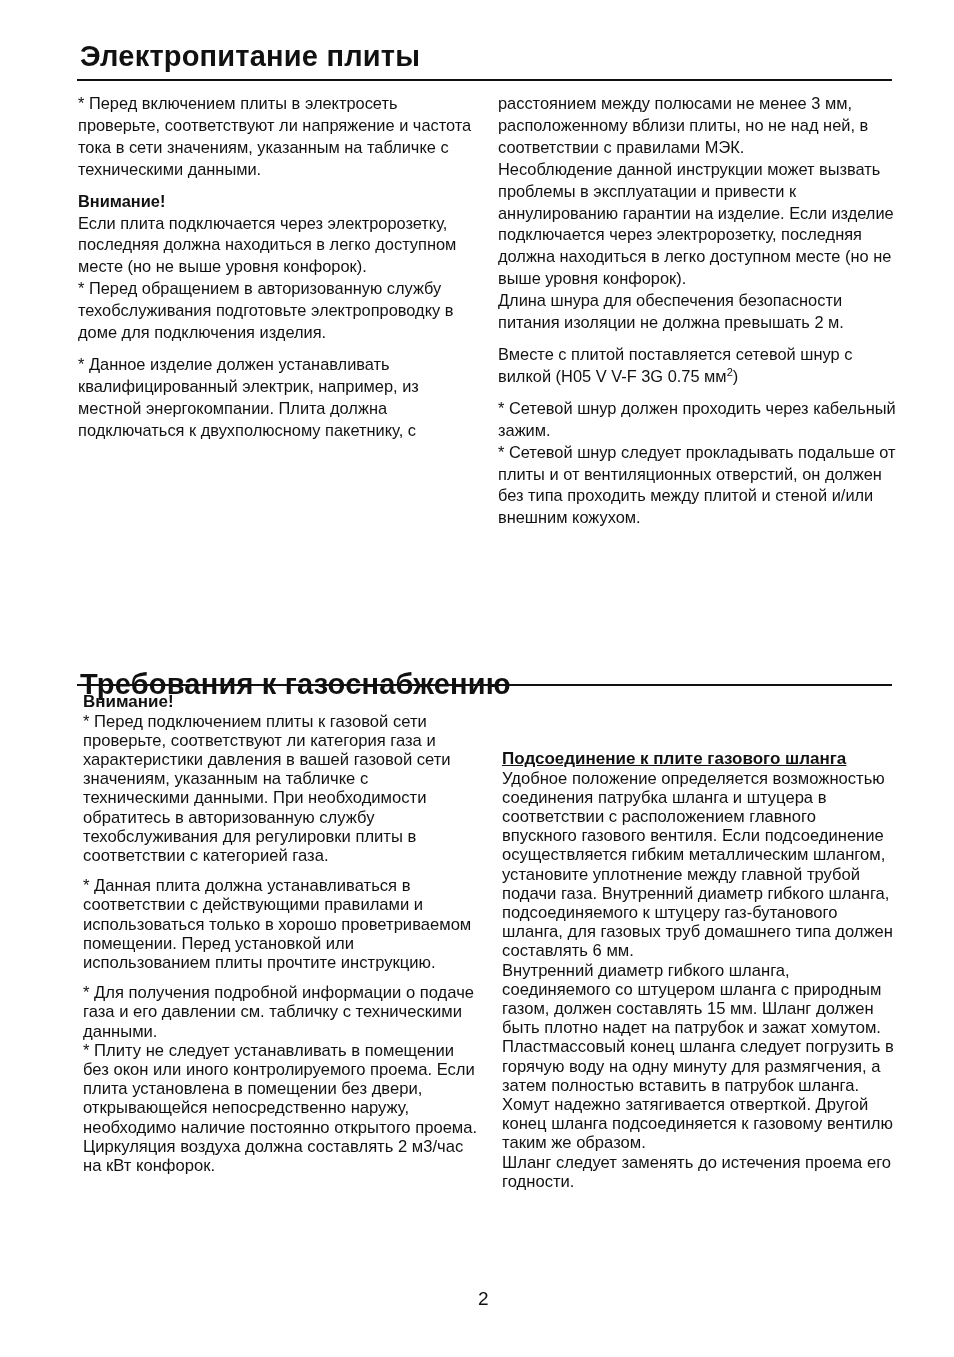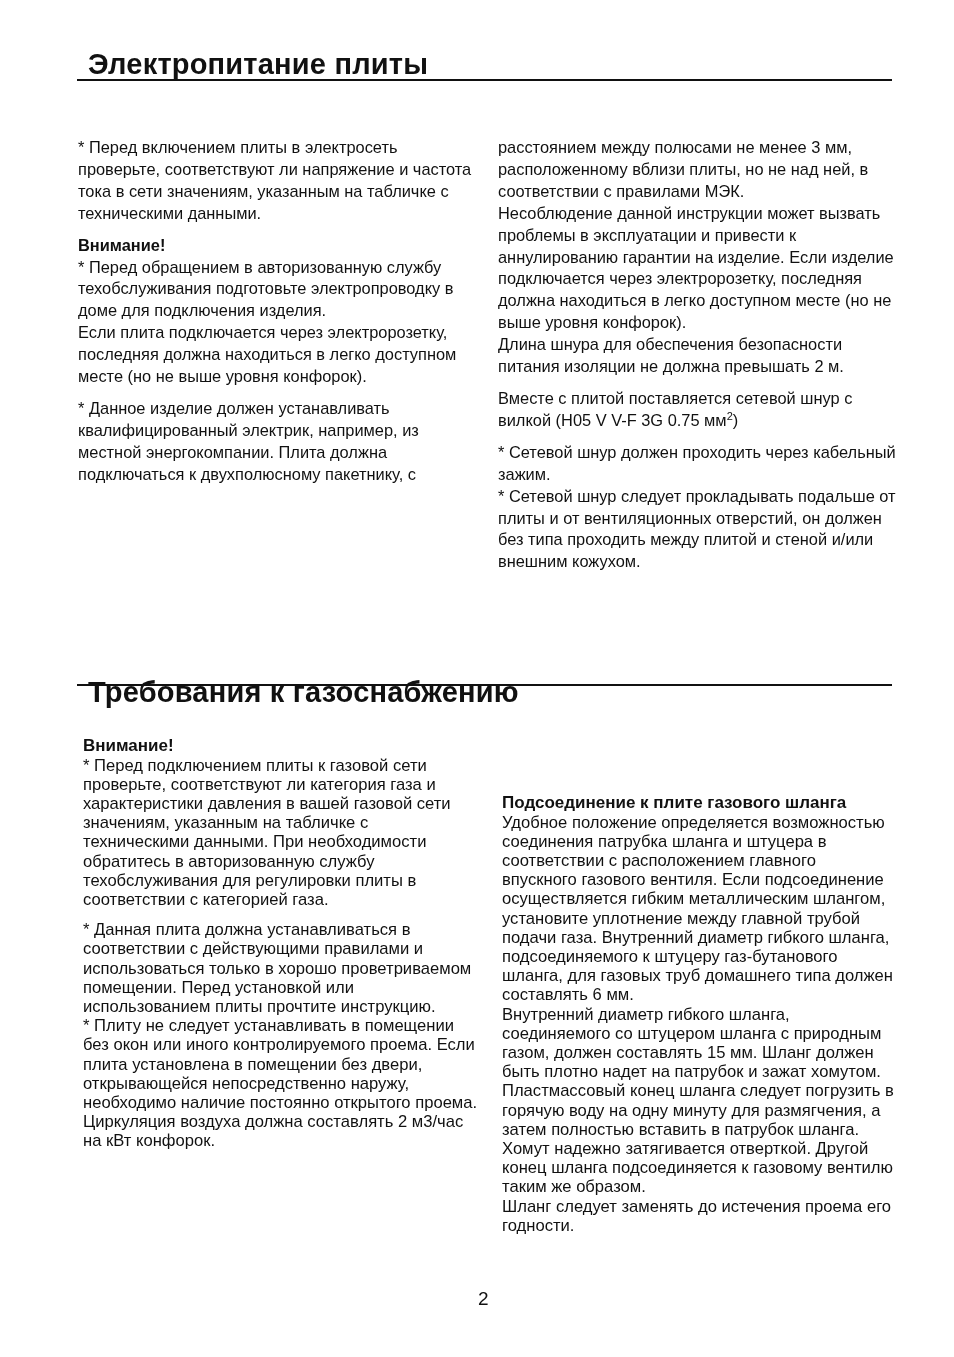--- a/index.html
+++ b/index.html
@@ -2,67 +2,68 @@
 <html><head>
 <meta charset="utf-8">
 <style>
   html, body { margin: 0; padding: 0; background: #ffffff; }
   body {
     width: 954px; height: 1357px; position: relative; overflow: hidden;
     font-family: "Liberation Sans", sans-serif; color: #111111;
   }
   .title {
     position: absolute; left: 80px; font-weight: bold; font-size: 29px;
-    letter-spacing: 0.2px; margin: 8px;
+    letter-spacing: 0.2px; margin: 0;
   }
   .rule { position: absolute; left: 77px; width: 815px; height: 2px; background: #111; }
-  .col { position: absolute; font-size: 16.4px; line-height: 21.9px; margin-top: 44px; }
+  .col { position: absolute; font-size: 16.4px; line-height: 21.9px; }
   .col p { margin: 0; }
   .col .gap { margin-top: 10px; }
   .b { font-weight: bold; }
   .col2 { font-size: 16.6px; line-height: 19.2px; }
   .col2 .gap { margin-top: 11px; }
   .col2 .h { font-weight: bold; font-size: 17px; line-height: 19.5px; }
   sup { font-size: 11px; line-height: 0; }
   .pagenum { position: absolute; left: 478px; top: 1288px; font-size: 19px; }
 </style>
 </head>
 <body>
 
 <h1 class="title" style="top:40px;">Электропитание плиты</h1>
 <div class="rule" style="top:79px;"></div>
 
 <div class="col" style="left:78px; top:93px; width:400px;">
   <p>* Перед включением плиты в электросеть проверьте, соответствуют ли напряжение и частота тока в сети значениям, указанным на табличке с техническими данными.</p>
   <p class="gap b">Внимание!</p>
+  <p>Если плита подключается через электророзетку, последняя должна находиться в легко доступном месте (но не выше уровня конфорок).</p>
   <p>* Перед обращением в авторизованную службу техобслуживания подготовьте электропроводку в доме для подключения изделия.</p>
-  <p>Если плита подключается через электророзетку, последняя должна находиться в легко доступном месте (но не выше уровня конфорок).</p>
   <p class="gap">* Данное изделие должен устанавливать квалифицированный электрик, например, из местной энергокомпании. Плита должна подключаться к двухполюсному пакетнику, с</p>
 </div>
 
 <div class="col" style="left:498px; top:93px; width:398px;">
   <p>расстоянием между полюсами не менее 3 мм, расположенному вблизи плиты, но не над ней, в соответствии с правилами МЭК.</p>
   <p>Несоблюдение данной инструкции может вызвать проблемы в эксплуатации и привести к аннулированию гарантии на изделие. Если изделие подключается через электророзетку, последняя должна находиться в легко доступном месте (но не выше уровня конфорок).</p>
   <p>Длина шнура для обеспечения безопасности питания изоляции не должна превышать 2 м.</p>
   <p class="gap"><span>Вместе с плитой  поставляется сетевой шнур с вилкой  (H05 V V-F 3G 0.75 мм</span><sup>2</sup><span>)</span></p>
   <p class="gap">* Сетевой шнур должен проходить через кабельный зажим.</p>
   <p>* Сетевой шнур следует прокладывать подальше от плиты и от вентиляционных отверстий, он должен без типа проходить между плитой и стеной и/или внешним кожухом.</p>
 </div>
 
 <h1 class="title" style="top:668px;">Требования к газоснабжению</h1>
 <div class="rule" style="top:684px;"></div>
 
 <div class="col col2" style="left:83px; top:692px; width:425px;">
   <p class="h">Внимание!</p>
   <p style="width:395px;">* Перед подключением плиты к газовой сети проверьте, соответствуют ли категория газа и характеристики давления в вашей газовой сети значениям, указанным на табличке с техническими данными. При необходимости обратитесь в авторизованную службу техобслуживания для регулировки плиты в соответствии с категорией газа.</p>
   <p class="gap" style="width:395px;">* Данная плита должна устанавливаться в соответствии с действующими правилами и использоваться только в хорошо проветриваемом помещении. Перед установкой или использованием плиты прочтите инструкцию.</p>
+  <p class="gap" style="width:395px;">* Для получения подробной информации о подаче газа и его давлении см. табличку с техническими данными.</p>
   <p style="width:395px;">* Плиту не следует устанавливать в помещении без окон или иного контролируемого проема. Если плита установлена в помещении без двери, открывающейся непосредственно наружу, необходимо наличие постоянно открытого проема.</p>
   <p style="width:395px;">Циркуляция воздуха должна составлять 2 м3/час на кВт конфорок.</p>
 </div>
 
 <div class="col col2" style="left:502px; top:749px; width:392px;">
-  <p class="h" style="white-space:nowrap;">Подсоединение к плите газового шланга</p>
+  <p class="h" style="white-space:nowrap;text-decoration:underline;">Подсоединение к плите газового шланга</p>
   <p>Удобное положение определяется возможностью соединения патрубка шланга и штуцера в соответствии с расположением главного впускного газового вентиля. Если подсоединение осуществляется гибким металлическим шлангом, установите уплотнение между главной трубой подачи газа. Внутренний диаметр гибкого шланга, подсоединяемого к штуцеру газ-бутанового шланга, для газовых труб домашнего типа должен составлять 6 мм.</p>
   <p>Внутренний диаметр гибкого шланга, соединяемого со штуцером шланга с природным газом, должен составлять 15 мм. Шланг должен быть плотно надет на патрубок и зажат хомутом. Пластмассовый конец шланга следует погрузить в горячую воду на одну минуту для размягчения, а затем полностью вставить в патрубок шланга. Хомут надежно затягивается отверткой. Другой конец шланга подсоединяется к газовому вентилю таким же образом.</p>
   <p>Шланг следует заменять до истечения проема его годности.</p>
 </div>
 
 <div class="pagenum">2</div>
 
 </body></html>

